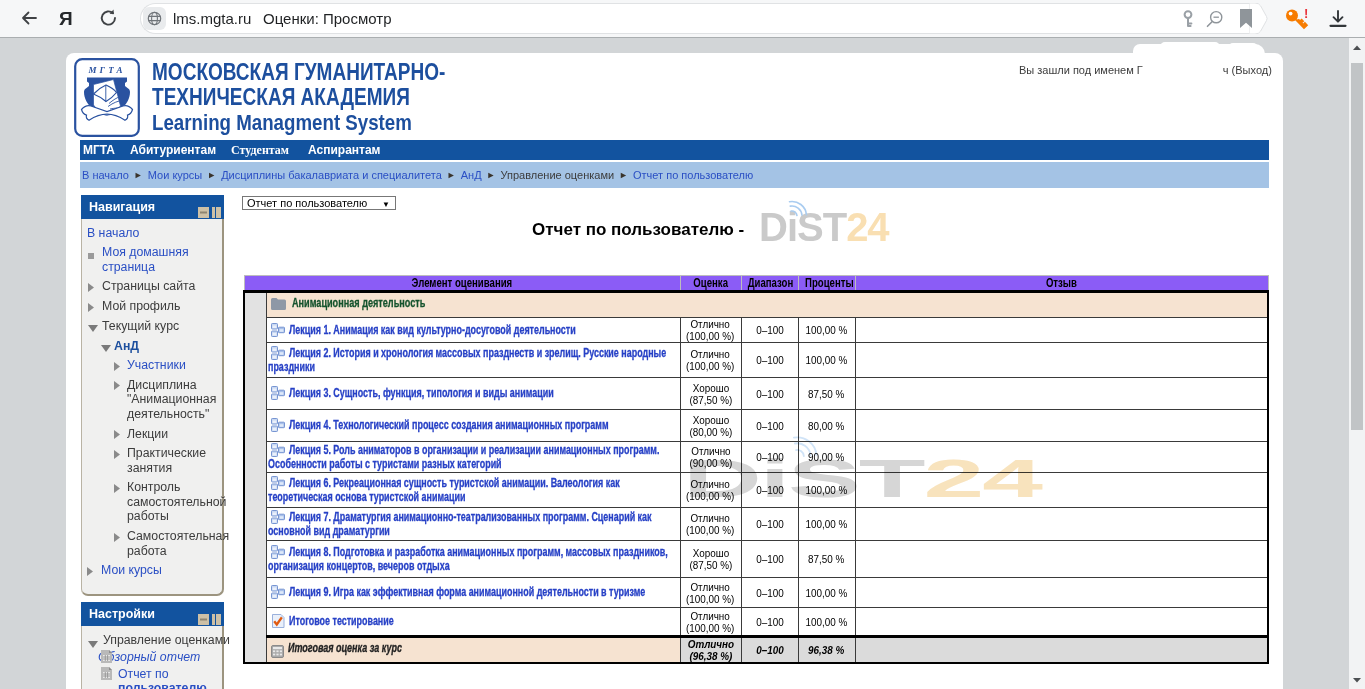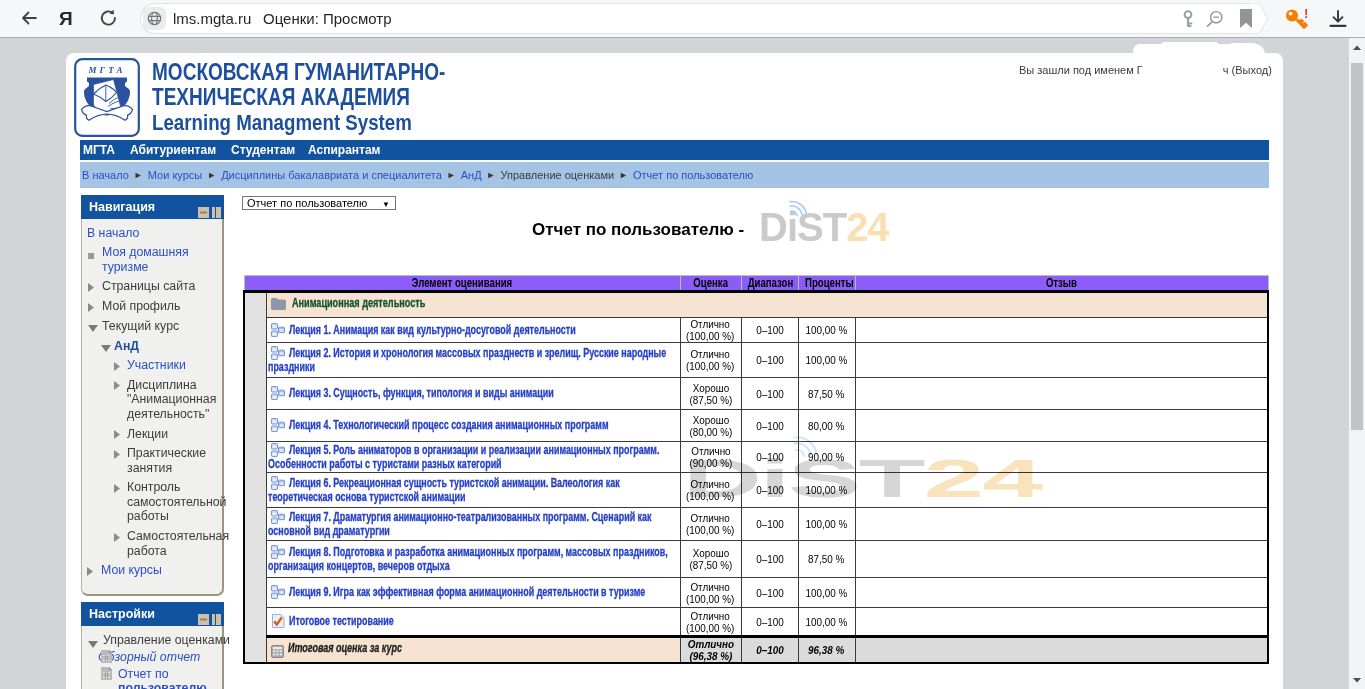--- a/index.html
+++ b/index.html
@@ -148,21 +148,21 @@
       <path d="M7.5 51.5c2.8-3.2 6-4.5 9.5-3.5l16 5.5 16-5.5c3.5-1 6.7 0.3 9.5 3.5-0.9 3.2-2.5 5-5 5.7 0.7 2.5-0.6 4.2-2.5 5-6.5-4.2-12.2-6-18-6s-11.5 1.8-18 6c-1.9-0.8-3.2-2.5-2.5-5-2.5-0.7-4.1-2.5-5-5.7z" fill="#fff" stroke="#2a52a0" stroke-width="1.2"></path>
     </svg>
 
     <div class="abs" style="left:86px;top:7px;color:#1d4f9e;font-weight:bold;font-size:23.5px;line-height:24.5px;letter-spacing:0;transform:scaleX(0.81);transform-origin:0 0;white-space:nowrap;">МОСКОВСКАЯ ГУМАНИТАРНО-<br>ТЕХНИЧЕСКАЯ АКАДЕМИЯ</div>
     <div class="abs" style="left:86px;top:58px;color:#1d4f9e;font-weight:bold;font-size:21.5px;transform:scaleX(0.87);transform-origin:0 0;white-space:nowrap;">Learning Managment System</div>
 
     <div class="abs" style="left:953px;top:11px;font-size:11px;color:#3c3c3c;white-space:nowrap;">Вы зашли под именем Г<span style="display:inline-block;width:80px;"></span>ч (Выход)</div>
     <div id="navbar">
       <span class="nitem" style="left:3px;">МГТА</span>
         <span class="nitem" style="left:50px;">Абитуриентам</span>
-        <span class="nitem" style="left:151px;">Студентам</span>
+        <span class="nitem" style="left:151px;font-family:Liberation Serif, serif;">Студентам</span>
         <span class="nitem" style="left:228px;">Аспирантам</span>
     </div>
     <div id="crumbbar">
       <div class="abs" style="left:2px;top:7px;white-space:nowrap;">
         <a class="lnk" href="#">В начало</a><span class="crumbsep">►</span><a class="lnk" href="#">Мои курсы</a><span class="crumbsep">►</span><a class="lnk" href="#">Дисциплины бакалавриата и специалитета</a><span class="crumbsep">►</span><a class="lnk" href="#">АнД</a><span class="crumbsep">►</span><span style="color:#3c3c3c;">Управление оценками</span><span class="crumbsep">►</span><a class="lnk" href="#">Отчет по пользователю</a>
       </div>
     </div>
 
     <div class="block" style="top:142px;height:401px;">
       <div class="blockhdr">Навигация
@@ -172,21 +172,21 @@
               <rect x="2" y="4.5" width="7" height="2" fill="#8f8571"></rect>
               <rect x="14" y="0" width="3" height="11" fill="#cdc0a6"></rect>
               <rect x="18" y="0" width="5" height="11" fill="#cdc0a6"></rect>
             </svg>
         </span>
       </div>
       <div class="tree" id="navtree">
         <div class="ti t0"><a class="vlnk" href="#">В начало</a></div>
         <div class="ti t1"><span class="tico" style="top:5px;"><svg width="6" height="6" viewBox="0 0 6 6">
                 <rect width="6" height="6" fill="#9a9a9a"></rect>
-              </svg></span><a class="lnk" href="#">Моя домашняя туризме</a></div>
+              </svg></span><a class="lnk" href="#">Моя домашняя страница</a></div>
         <div class="ti t1"><span class="tico"><svg width="6" height="9" viewBox="0 0 6 9">
                 <path d="M0 0L6 4.5L0 9z" fill="#8a8a8a"></path>
               </svg></span>Страницы сайта</div>
         <div class="ti t1"><span class="tico"><svg width="6" height="9" viewBox="0 0 6 9">
                 <path d="M0 0L6 4.5L0 9z" fill="#8a8a8a"></path>
               </svg></span>Мой профиль</div>
         <div class="ti t1"><span class="tico" style="top:5px;"><svg width="10" height="7" viewBox="0 0 10 7">
                 <path d="M0 0h10L5 7z" fill="#7a7a7a"></path>
               </svg></span>Текущий курс</div>
         <div class="ti t2"><span class="tico" style="top:5px;"><svg width="10" height="7" viewBox="0 0 10 7">

